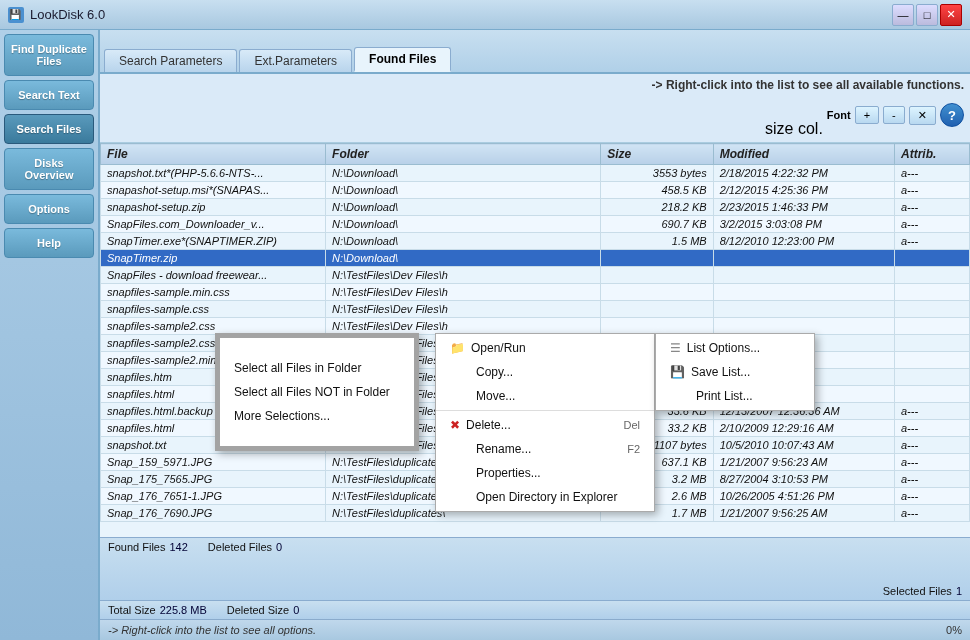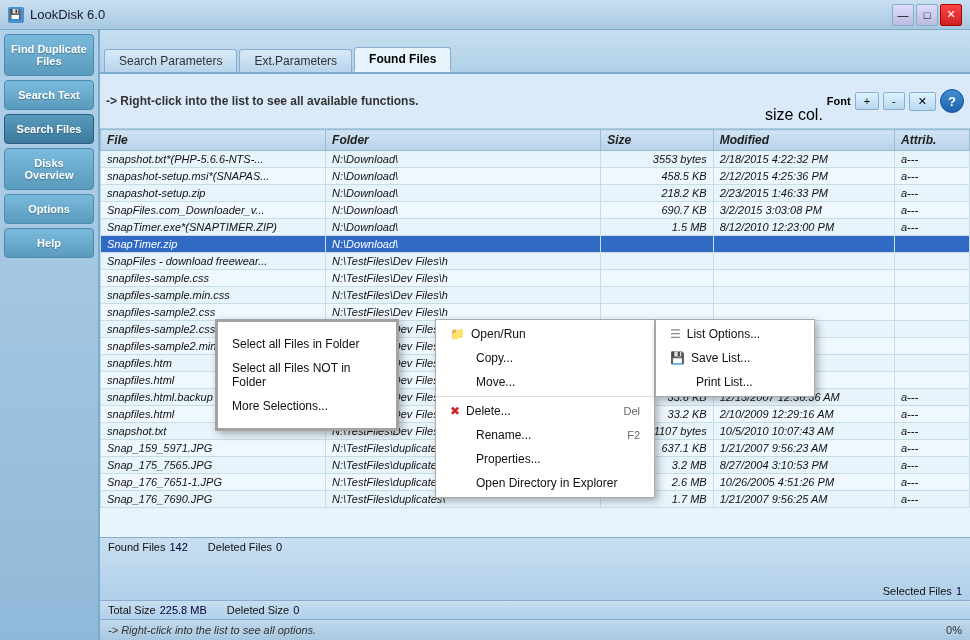--- a/index.html
+++ b/index.html
@@ -130,25 +130,26 @@
       background: #e8f4fc;
       border-bottom: 2px solid #e8f4fc;
       font-weight: bold;
       color: #000;
       z-index: 1;
     }
 
     
     .toolbar-row {
       display: flex;
-      align-items: center;
+      align-items: flex-end;
       justify-content: space-between;
       padding: 4px 6px;
       background: #daeaf8;
       border-bottom: 1px solid #aacce0;
+      flex-direction: column;
     }
     .toolbar-hint {
       font-size: 12px;
       font-weight: bold;
       color: #333;
     }
     .toolbar-right {
       display: flex;
       align-items: center;
       gap: 4px;
@@ -254,25 +255,25 @@
     }
     .bottom-hint { font-style: italic; color: #333; }
     .progress-pct { color: #333; }
 
     
     .context-menu {
       position: absolute;
       top: 190px;
       left: 115px;
       background: white;
-      border: 3px solid #a3a3a3;
+      border: 5px solid #a3a3a3;
       box-shadow: 3px 3px 8px rgba(0,0,0,0.3);
       z-index: 100;
-      width: 184px;
-      padding: 10px 0;
+      width: 204px;
+      padding: 18px 0;
     }
     .context-menu-item {
       padding: 5px 14px;
       font-size: 12px;
       cursor: pointer;
       color: #111;
     }
     .context-menu-divider {
       height: 1px;
       background: #ddd;
@@ -449,28 +450,28 @@
                 <td class="col-attrib"></td>
               </tr>
               <tr>
                 <td class="col-file">SnapFiles - download freewear...</td>
                 <td class="col-folder">N:\TestFiles\Dev Files\h</td>
                 <td class="col-size"></td>
                 <td class="col-modified"></td>
                 <td class="col-attrib"></td>
               </tr>
               <tr>
+                <td class="col-file">snapfiles-sample.min.css</td>
+                <td class="col-folder">N:\TestFiles\Dev Files\h</td>
+                <td class="col-size"></td>
+                <td class="col-modified"></td>
+                <td class="col-attrib"></td>
+              </tr>
+              <tr>
                 <td class="col-file">snapfiles-sample.css</td>
-                <td class="col-folder">N:\TestFiles\Dev Files\h</td>
-                <td class="col-size"></td>
-                <td class="col-modified"></td>
-                <td class="col-attrib"></td>
-              </tr>
-              <tr>
-                <td class="col-file">snapfiles-sample.min.css</td>
                 <td class="col-folder">N:\TestFiles\Dev Files\h</td>
                 <td class="col-size"></td>
                 <td class="col-modified"></td>
                 <td class="col-attrib"></td>
               </tr>
               <tr>
                 <td class="col-file">snapfiles-sample2.css</td>
                 <td class="col-folder">N:\TestFiles\Dev Files\h</td>
                 <td class="col-size"></td>
                 <td class="col-modified"></td>

